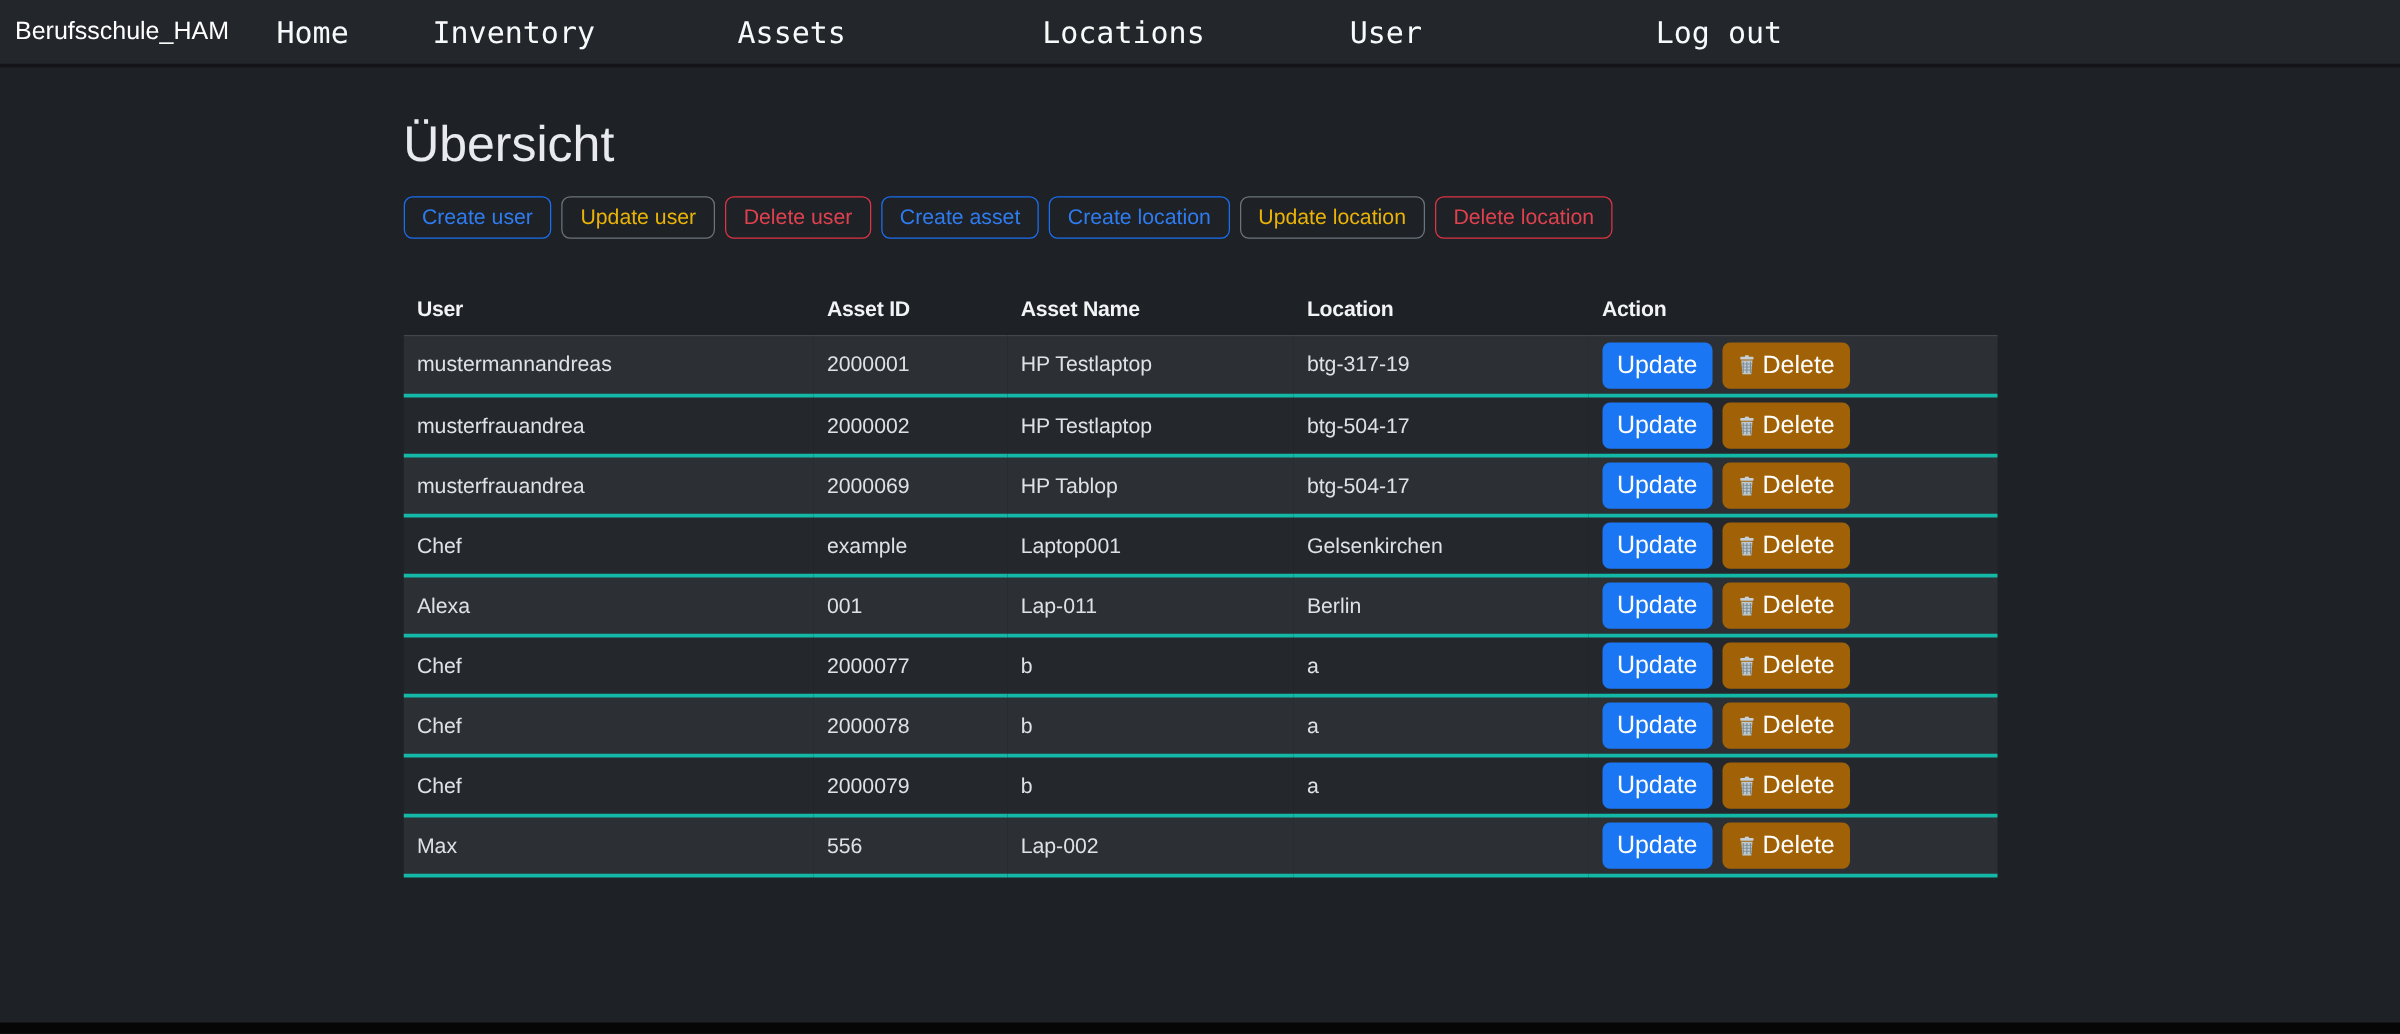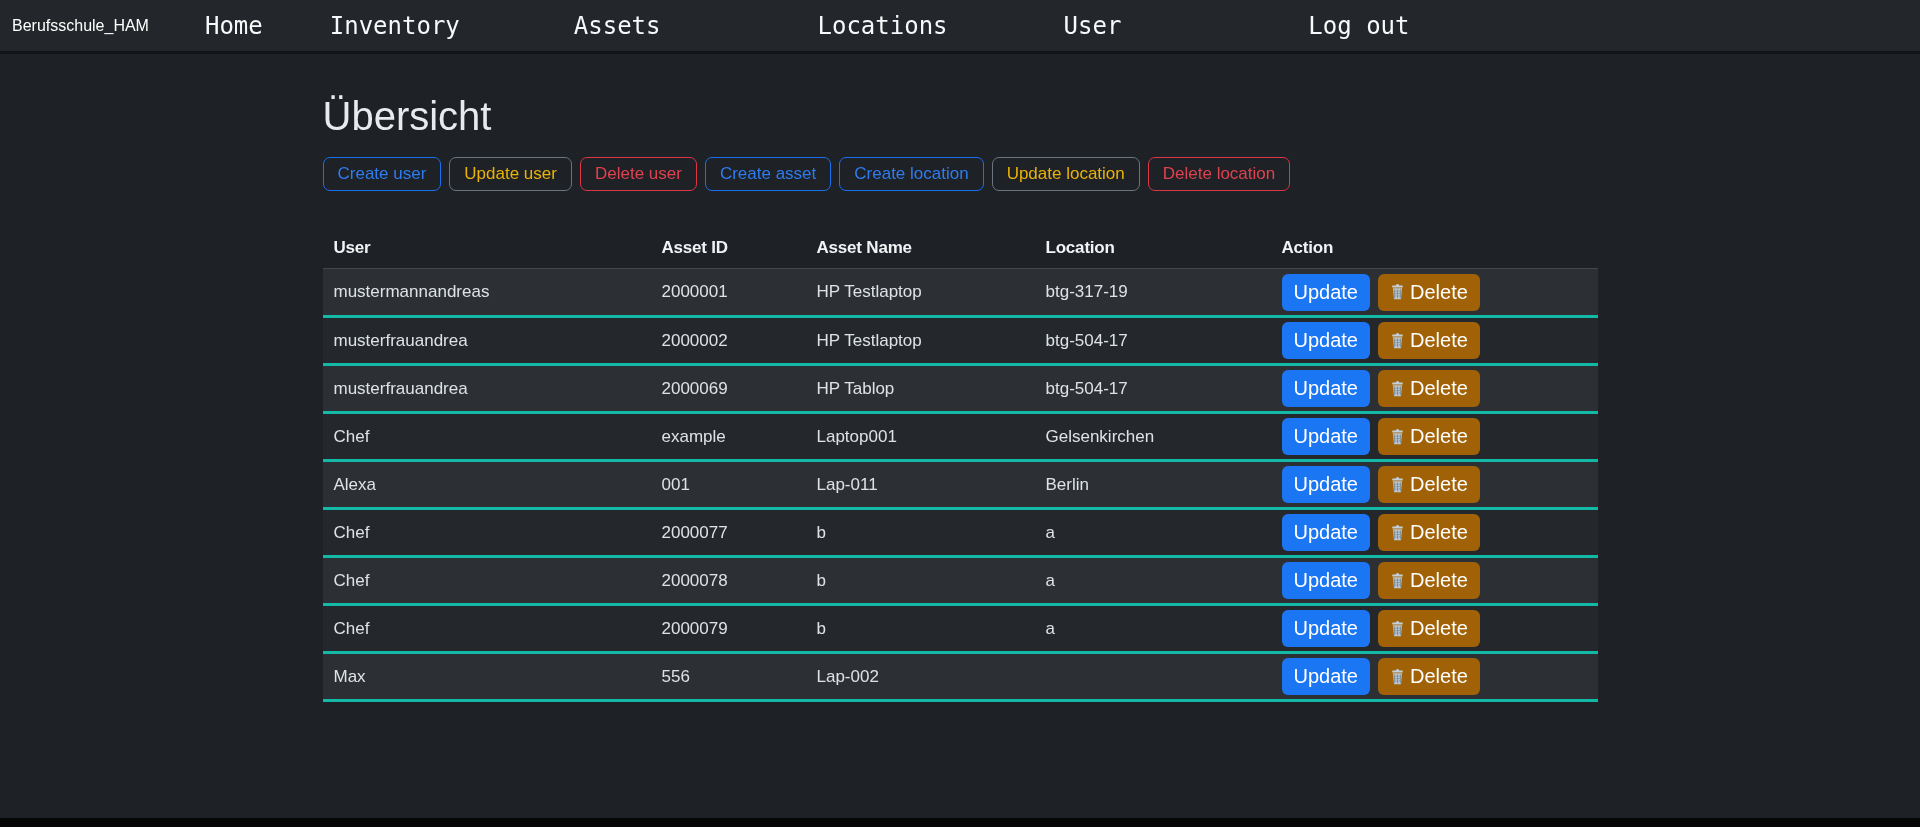--- a/index.html
+++ b/index.html
@@ -15,33 +15,33 @@
   .navbar {
     height: 54px;
     background: #23272b;
     border-bottom: 3px solid #121417;
     display: flex;
     align-items: center;
     padding-left: 12px;
   }
   .brand {
     color: #ffffff;
-    font-size: 16px;
+    font-size: 20px;
     text-decoration: none;
     white-space: nowrap;
   }
   .nav-links { display: flex; align-items: center; list-style: none; }
   .nav-links a {
     font-family: "DejaVu Sans Mono", monospace;
     font-size: 24px;
     color: #f8f9fa;
     text-decoration: none;
     white-space: nowrap;
   }
-  .nav-links li:nth-child(1) { margin-left: 56px; }
+  .nav-links li:nth-child(1) { margin-left: 38px; }
   .nav-links li:nth-child(2) { margin-left: 67px; }
   .nav-links li:nth-child(3) { margin-left: 114px; }
   .nav-links li:nth-child(4) { margin-left: 157px; }
   .nav-links li:nth-child(5) { margin-left: 116px; }
   .nav-links li:nth-child(6) { margin-left: 187px; }
 
   
   .container { width: 1275px; margin: 0 auto; }
 
   .page-title {

